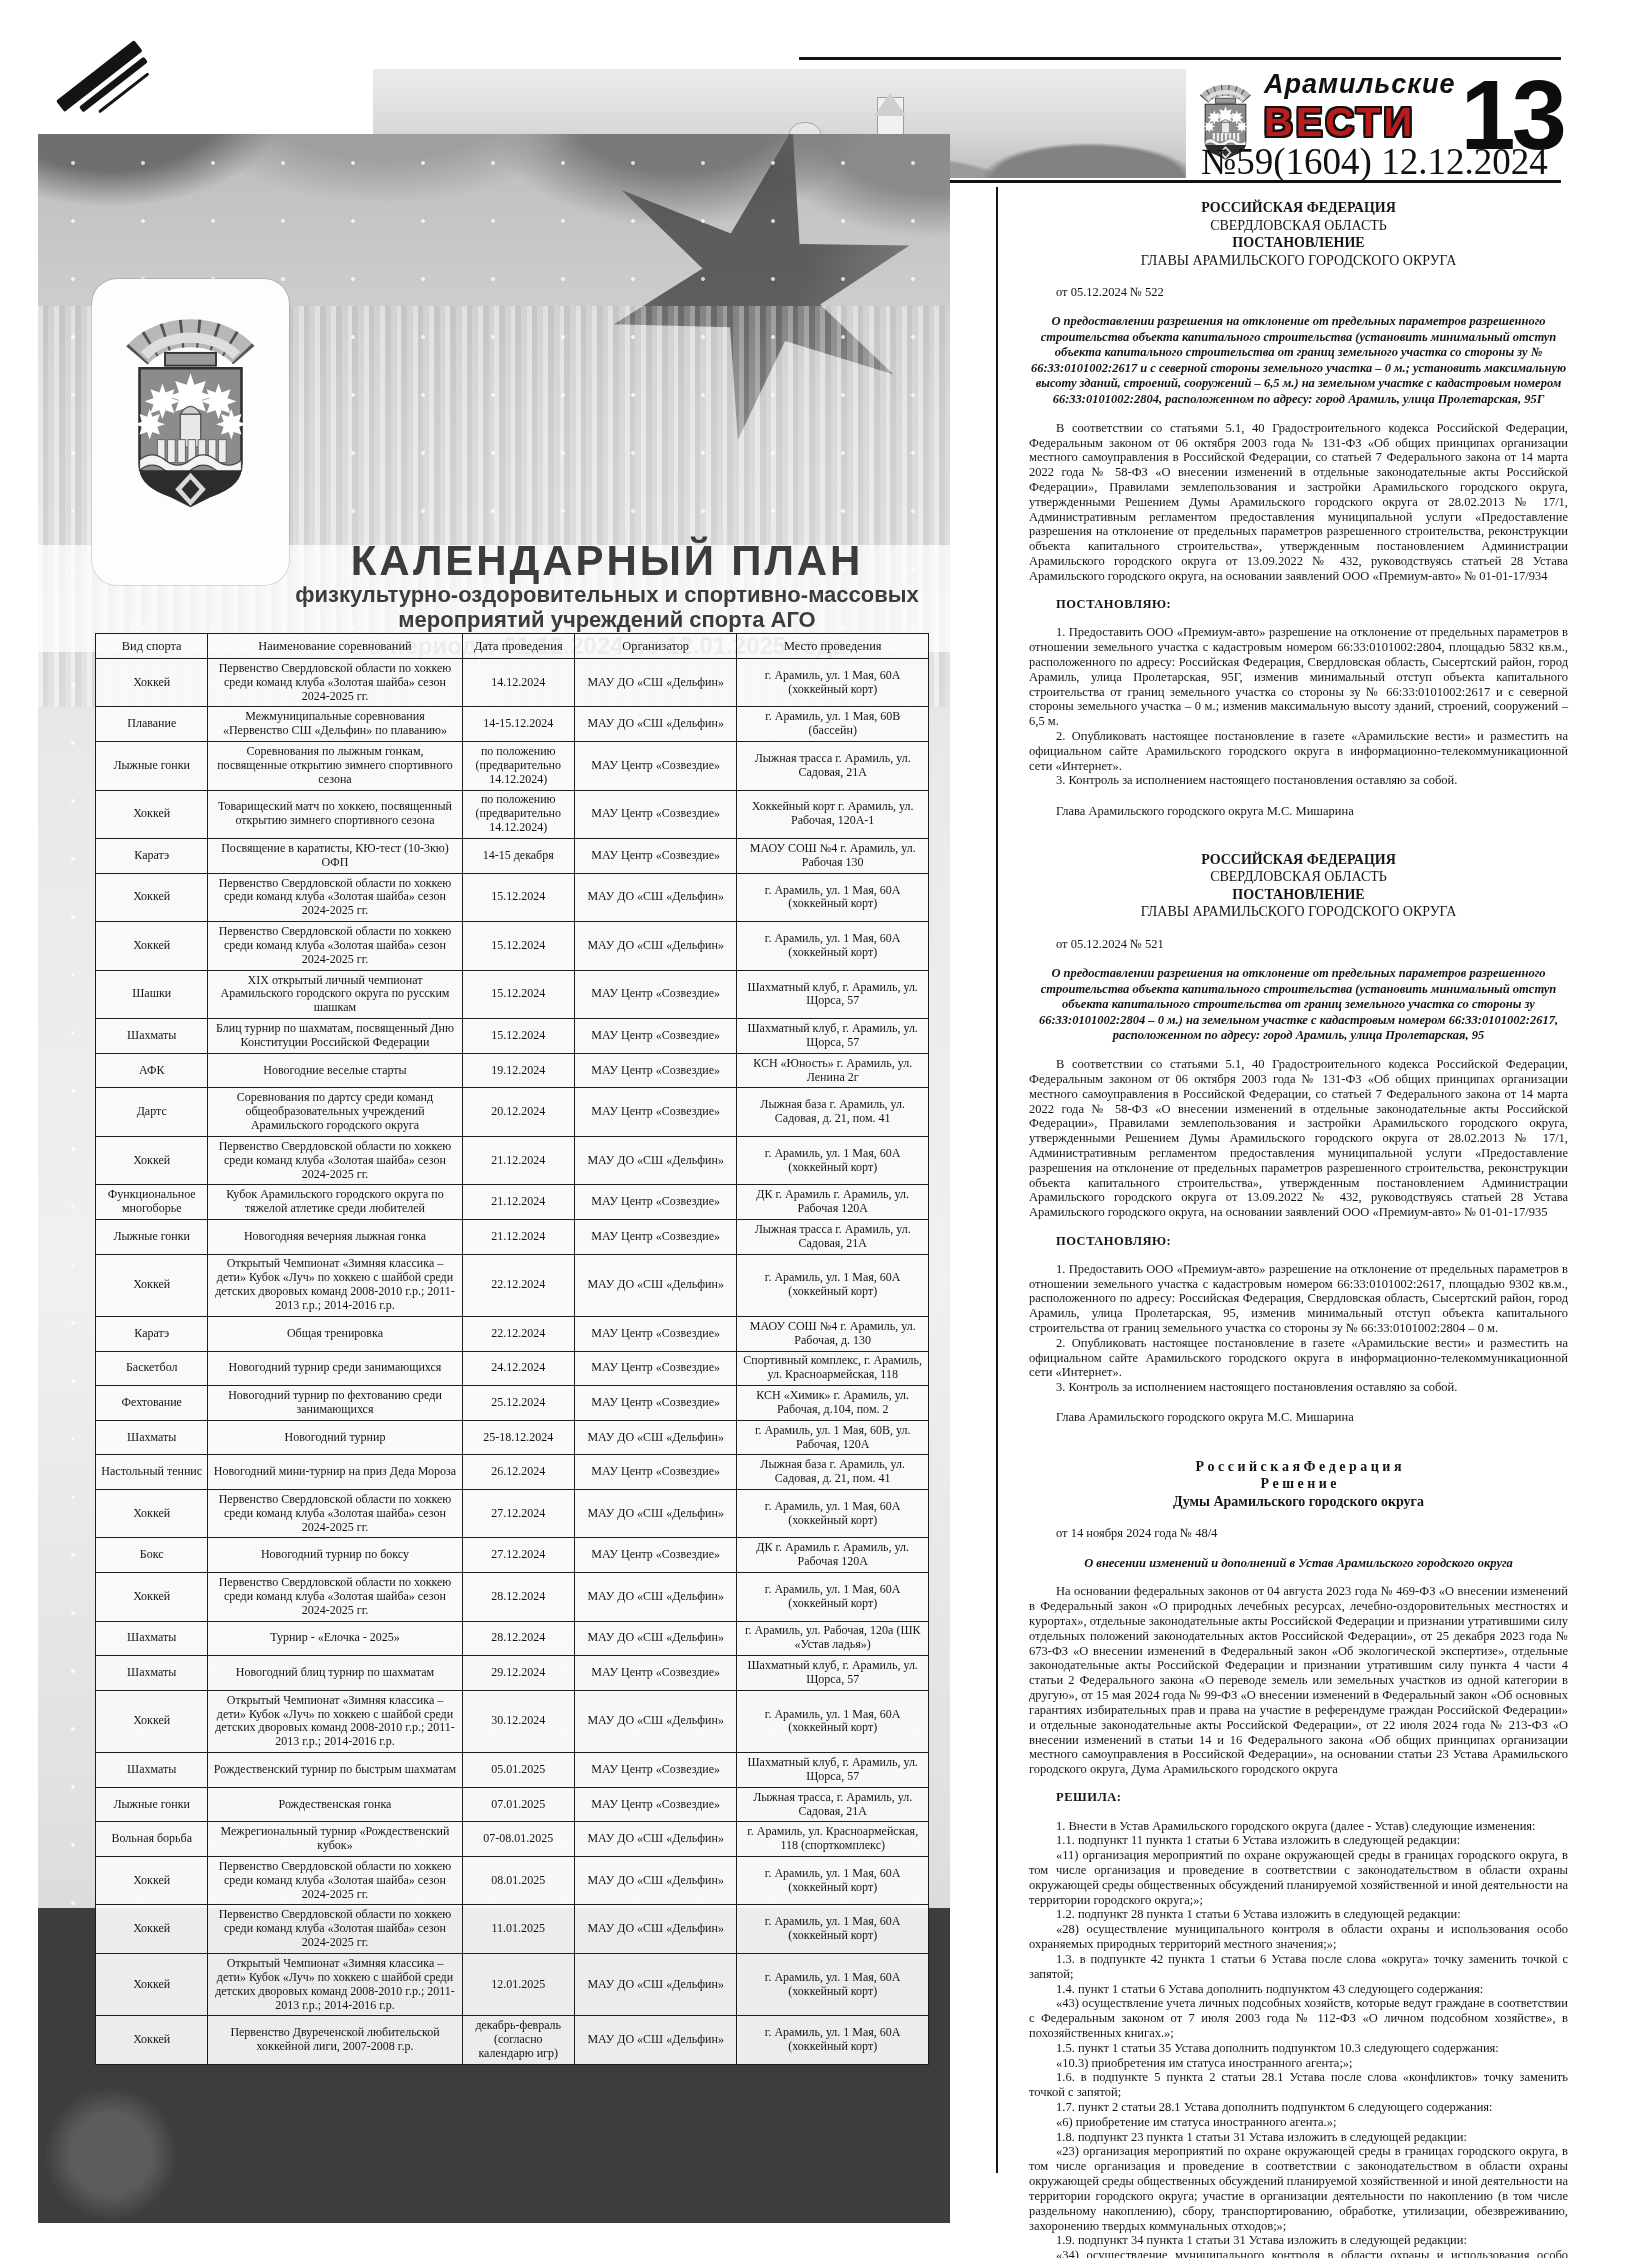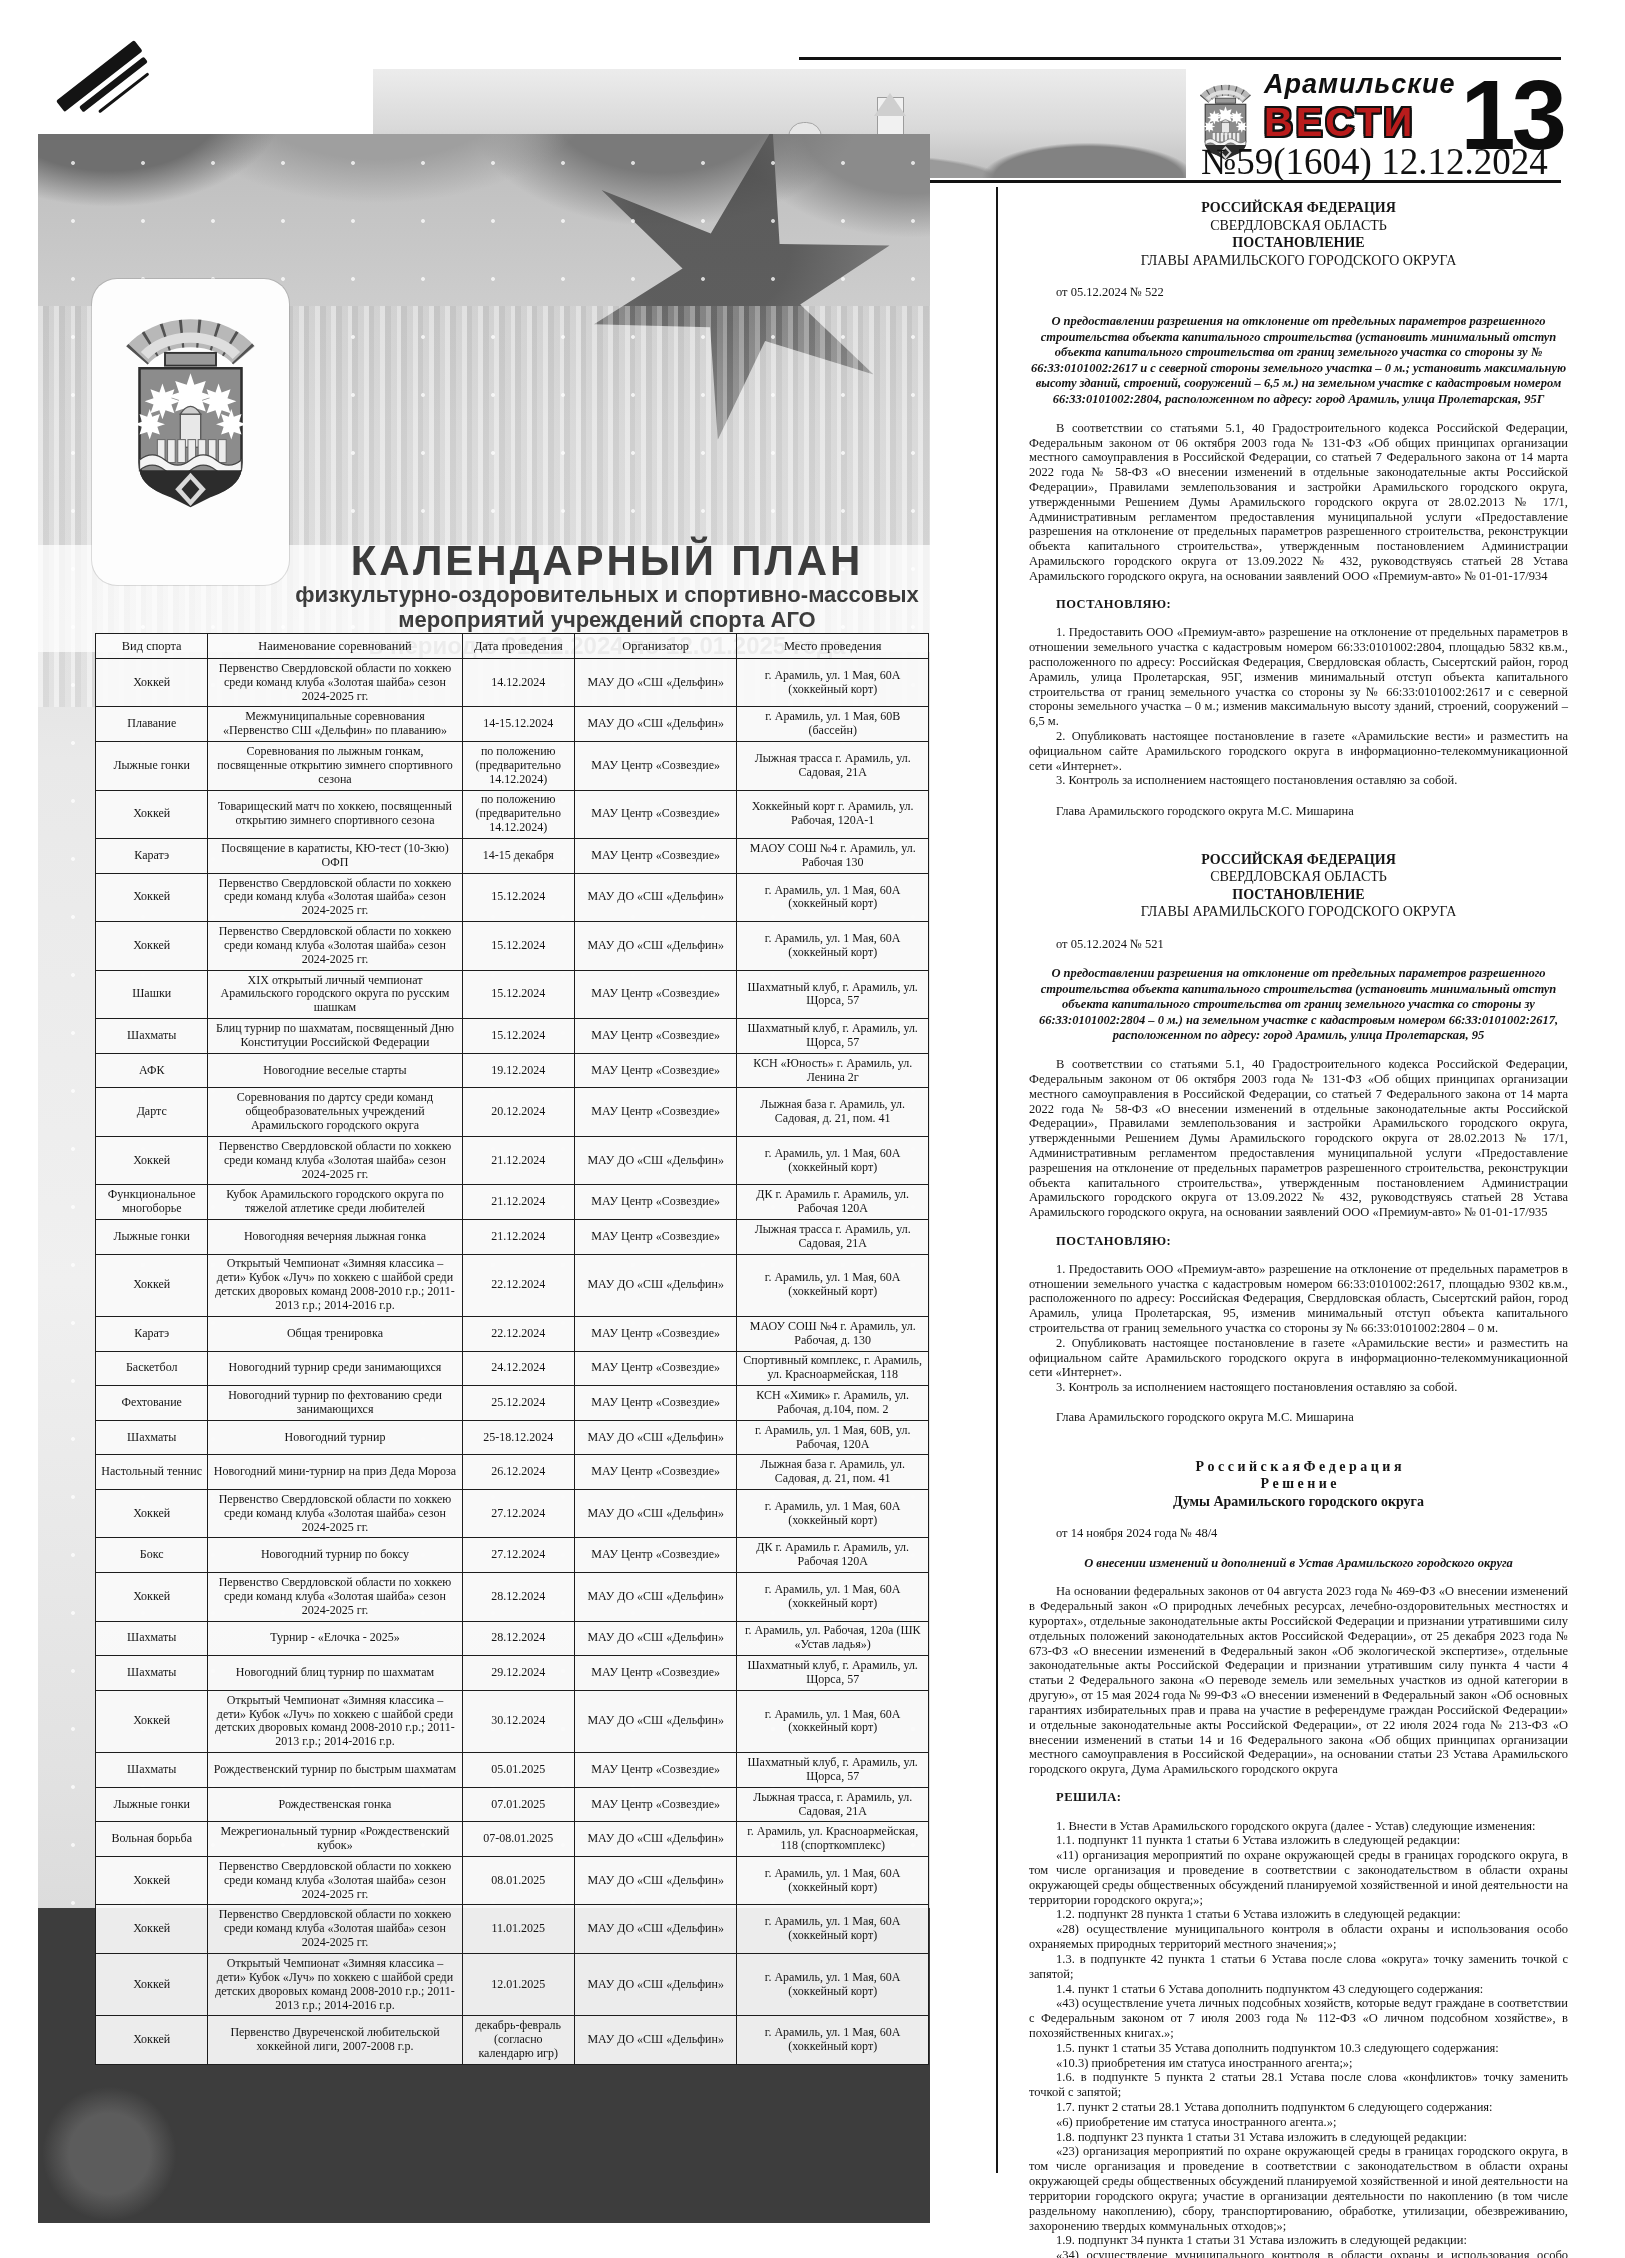--- a/index.html
+++ b/index.html
@@ -34,21 +34,21 @@
     font-weight:bold;font-style:italic;font-size:27px;letter-spacing:1px;color:#101010;}
   .brand-block{position:absolute;left:69px;top:31px;font-family:"Liberation Sans",sans-serif;
     font-weight:900;font-size:40px;letter-spacing:2.9px;color:#b91c1c;
     text-shadow:-1.9px 0 #111,1.9px 0 #111,0 -1.9px #111,0 1.9px #111,-1.9px -1.9px #111,1.9px 1.9px #111,-1.9px 1.9px #111,1.9px -1.9px #111;}
   .brand-page{position:absolute;right:0;top:-11.5px;font-family:"Liberation Sans",sans-serif;
     font-weight:900;font-size:99px;color:#0d0d0d;letter-spacing:-3.8px;}
   .mast-issue{position:absolute;left:1201px;top:140px;font-family:"Liberation Serif",serif;
     font-size:37px;color:#111;}
   
   .panel{position:absolute;left:38px;top:134px;width:892px;height:2089px;overflow:hidden;
-    background:linear-gradient(180deg,#bdbdbd 0%,#d8d8d8 14%,#e9e9e9 30%,#f0f0f0 55%,#e2e2e2 78%,#cfcfcf 100%);}
+    background:linear-gradient(180deg,#bdbdbd 0%,#d8d8d8 14%,#e9e9e9 30%,#f0f0f0 55%,#e2e2e2 78%,#cfcfcf 100%);padding-left:20px;}
   .panel .branches{position:absolute;left:0;top:0;width:100%;height:344px;
     background:
       radial-gradient(ellipse 249px 143px at 8% -8%, #6f6f6f 0 45%, transparent 70%),
       radial-gradient(ellipse 306px 163px at 38% -14%, #9f9f9f 0 45%, transparent 72%),
       radial-gradient(ellipse 287px 182px at 70% -10%, #7a7a7a 0 40%, transparent 70%),
       radial-gradient(ellipse 249px 163px at 98% -4%, #8b8b8b 0 45%, transparent 72%);}
   .panel .streaks{position:absolute;left:0;top:172px;width:100%;height:401px;opacity:.5;
     background:repeating-linear-gradient(90deg, rgba(255,255,255,.8) 0 4.8px, rgba(160,160,160,.35) 4.8px 10.5px, rgba(220,220,220,.6) 10.5px 16.3px);}
   .panel .snow{position:absolute;left:0;top:0;width:100%;height:100%;
     background-image:radial-gradient(circle, rgba(255,255,255,.95) 1.5px, transparent 2.3px);

